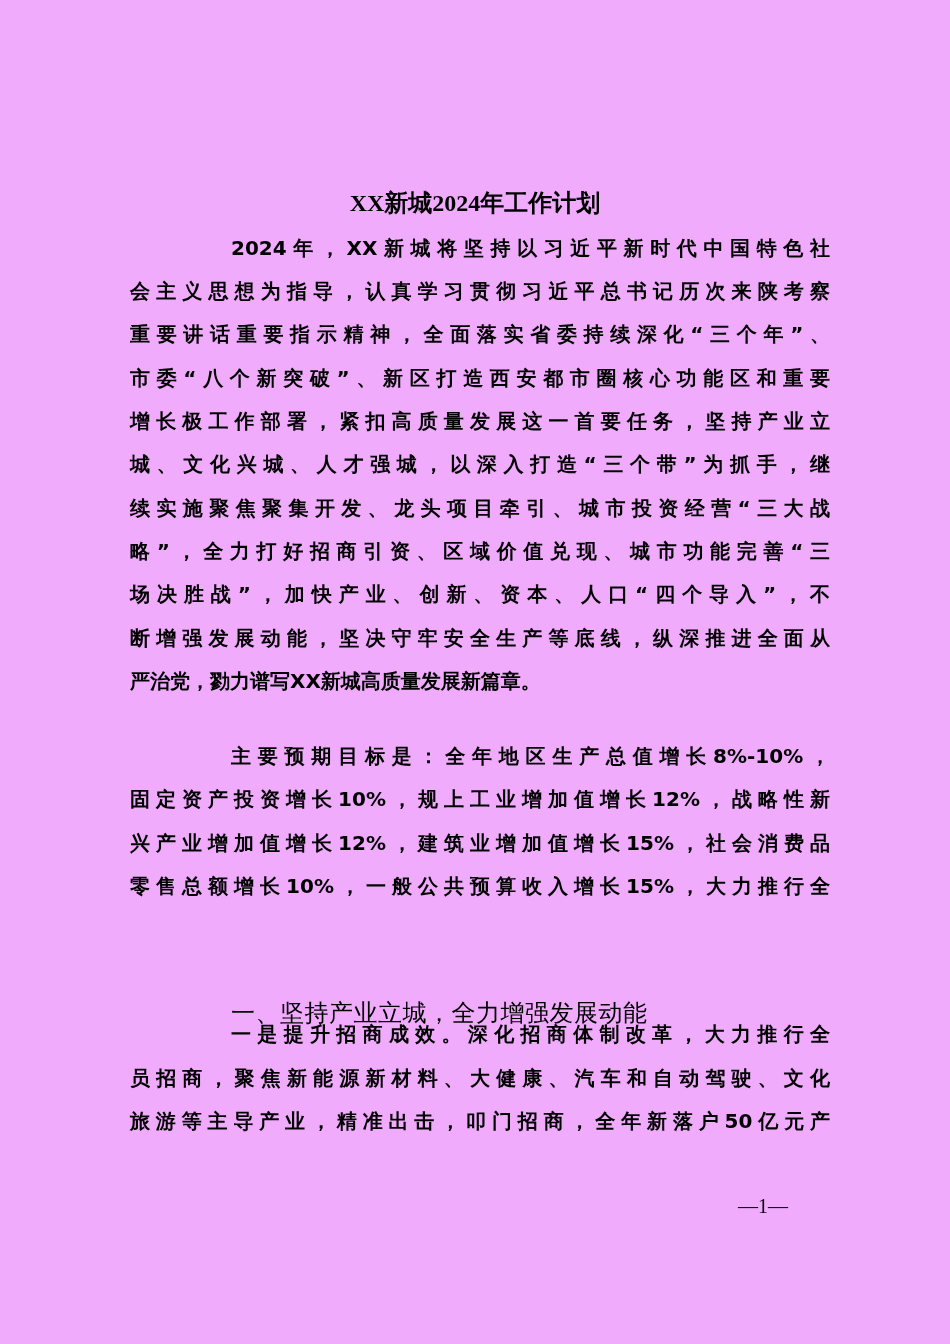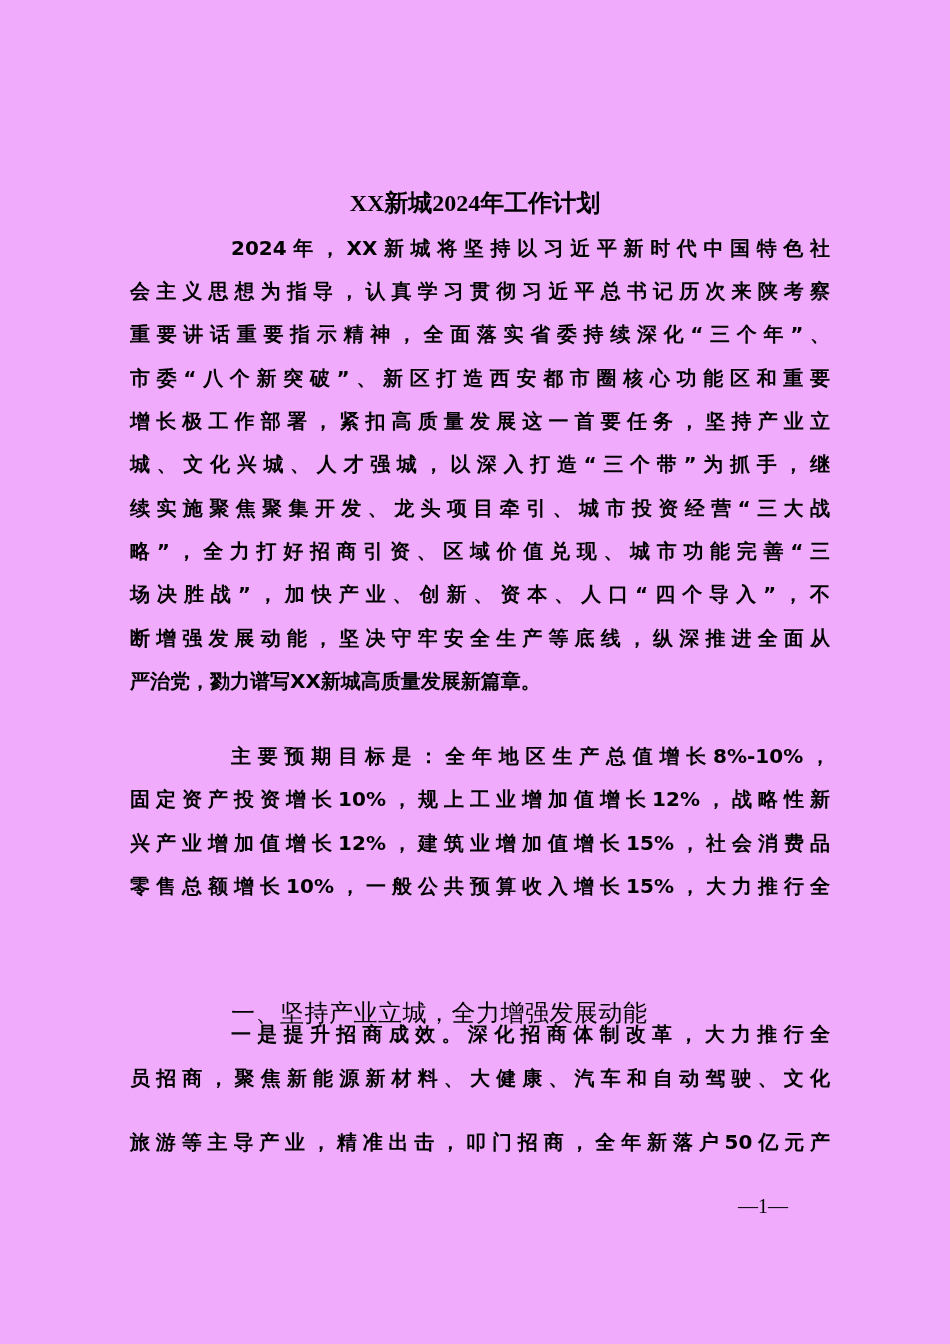--- a/index.html
+++ b/index.html
@@ -101,17 +101,17 @@
 
   <div class="line indent" style="top:740px;">主要预期目标是：全年地区生产总值增长8%-10%，</div>
   <div class="line" style="top:783px;">固定资产投资增长10%，规上工业增加值增长12%，战略性新</div>
   <div class="line" style="top:827px;">兴产业增加值增长12%，建筑业增加值增长15%，社会消费品</div>
   <div class="line" style="top:870px;">零售总额增长10%，一般公共预算收入增长15%，大力推行全</div>
 
   <div class="heading">一、坚持产业立城，全力增强发展动能</div>
 
   <div class="line indent" style="top:1018px;">一是提升招商成效。深化招商体制改革，大力推行全</div>
   <div class="line" style="top:1062px;">员招商，聚焦新能源新材料、大健康、汽车和自动驾驶、文化</div>
-  <div class="line" style="top:1105px;margin-top:21px;">旅游等主导产业，精准出击，叩门招商，全年新落户50亿元产</div>
+  <div class="line" style="top:1105px;">旅游等主导产业，精准出击，叩门招商，全年新落户50亿元产</div>
 
   <div class="page-number">—1—</div>
 
 </div>
 
 </body></html>

